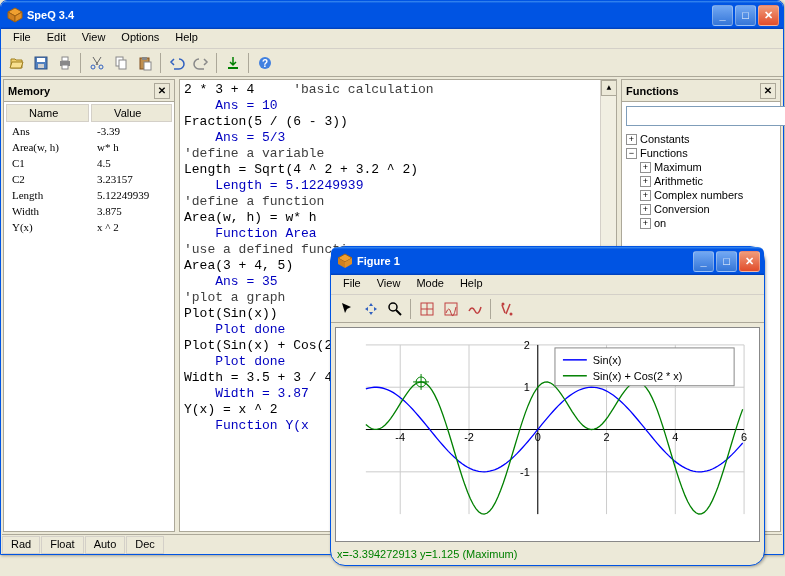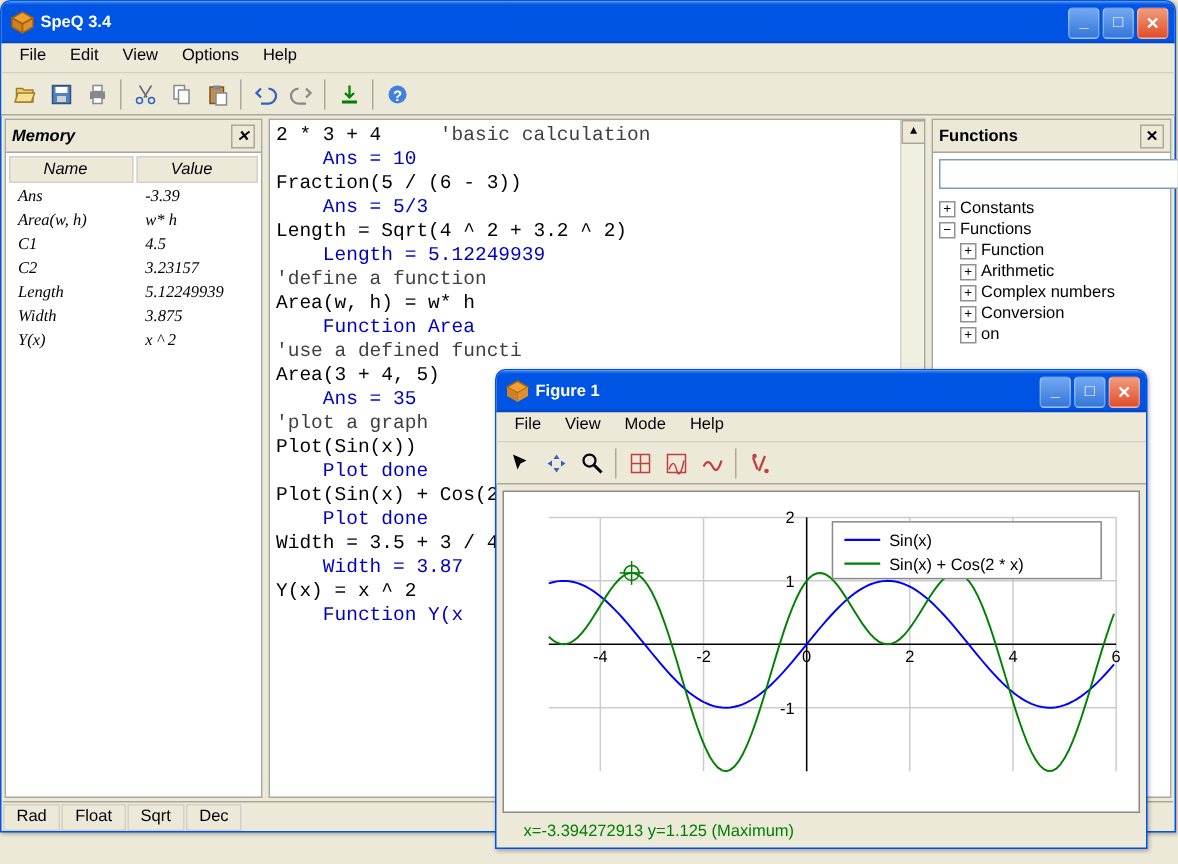--- a/index.html
+++ b/index.html
@@ -19,21 +19,21 @@
 
 .toolbar { background: #ece9d8; height: 28px; display: flex; align-items: center; padding: 2px 4px; border-bottom: 1px solid #aca899; gap: 1px; }
 .tool-btn { width: 23px; height: 23px; display: flex; align-items: center; justify-content: center; cursor: pointer; border: 1px solid transparent; }
 .tool-sep { width: 1px; height: 20px; background: #aca899; margin: 0 3px; }
 
 .main-area { display: flex; height: calc(100% - 96px); }
 .panel { border: 1px solid #aca899; background: white; margin: 2px; display: flex; flex-direction: column; }
 .panel-header { background: #ece9d8; height: 22px; display: flex; align-items: center; padding: 0 4px; border-bottom: 1px solid #aca899; font-weight: bold; }
 .panel-close { width: 16px; height: 16px; border: 1px solid #aca899; display: flex; align-items: center; justify-content: center; cursor: pointer; background: #ece9d8; font-size: 10px; }
 
-.memory-panel { width: 172px; font-style: italic; }
+.memory-panel { width: 172px; }
 .mem-table { width: 100%; }
 .mem-table th { text-align: left; padding: 2px 22px; background: #ece9d8; border: 1px solid #d4d0c8; font-weight: normal; }
 .mem-table td { padding: 1px 6px; font-family: Tahoma; }
 
 .editor { flex: 1; font-family: 'Courier New', monospace; font-size: 13px; padding: 2px 4px; line-height: 16px; overflow: hidden; position: relative; background: white; border: 1px solid #aca899; margin: 2px; }
 .ed-line { white-space: pre; }
 .comment { color: #404040; }
 .answer { color: #0000c0; }
 .code { color: #000000; }
 
@@ -41,23 +41,23 @@
 .search-row { display: flex; padding: 4px; gap: 4px; }
 .search-input { flex: 1; border: 1px solid #7f9db9; height: 20px; padding: 0 3px; }
 .tree { padding: 2px 4px; }
 .tree-item { padding: 1px 0; display: flex; align-items: center; gap: 3px; }
 .tree-expand { width: 11px; height: 11px; border: 1px solid #919191; display: flex; align-items: center; justify-content: center; font-size: 9px; line-height: 1; cursor: pointer; background: white; }
 .tree-nested { margin-left: 14px; }
 
 .statusbar { position: absolute; bottom: 0; left: 1px; right: 1px; height: 20px; background: #ece9d8; border-top: 1px solid #aca899; display: flex; align-items: center; }
 .status-cell { border: 1px solid #d4d0c8; padding: 1px 8px; height: 18px; margin-right: 1px; }
 
-.figure-window { left: 330px; top: 246px; width: 435px; height: 320px; z-index: 10; }
+.figure-window { left: 330px; top: 246px; width: 435px; height: 320px; z-index: 10; border-radius: 15px; }
 .plot-area { background: white; margin: 4px; border: 1px solid #888; height: 215px; position: relative; }
-.plot-status { color: #008000; padding: 2px 6px; margin-left: 12px; }
+.plot-status { color: #008000; padding: 2px 6px; }
 
 svg.icon { width: 16px; height: 16px; }
 .scrollbar-v { position: absolute; right: 0; top: 0; bottom: 0; width: 16px; background: #f1efe2; border-left: 1px solid #d4d0c8; }
 .sb-btn { width: 16px; height: 16px; background: #ece9d8; border: 1px solid #aca899; display: flex; align-items: center; justify-content: center; font-size: 8px; }
 </style>
 </head>
 <body>
 
 <div class="window" style="left:0;top:0;width:784px;height:555px;">
   <div class="titlebar">
@@ -197,20 +197,21 @@
           </tbody>
       </table>
     </div>
 
     <div class="editor" id="editor">
       <div class="ed-line"><span class="code">2 * 3 + 4     </span><span class="comment">'basic calculation</span></div>
         <div class="ed-line"><span class="answer">    Ans = 10</span></div>
         <div class="ed-line"><span class="code">Fraction(5 / (6 - 3))</span></div>
         <div class="ed-line"><span class="answer">    Ans = 5/3</span></div>
         <div class="ed-line"><span class="code"></span></div>
+        <div class="ed-line"><span class="comment">'define a variable</span></div>
         <div class="ed-line"><span class="code">Length = Sqrt(4 ^ 2 + 3.2 ^ 2)</span></div>
         <div class="ed-line"><span class="answer">    Length = 5.12249939</span></div>
         <div class="ed-line"><span class="code"></span></div>
         <div class="ed-line"><span class="comment">'define a function</span></div>
         <div class="ed-line"><span class="code">Area(w, h) = w* h</span></div>
         <div class="ed-line"><span class="answer">    Function Area</span></div>
         <div class="ed-line"><span class="comment">'use a defined functi</span></div>
         <div class="ed-line"><span class="code">Area(3 + 4, 5)</span></div>
         <div class="ed-line"><span class="answer">    Ans = 35</span></div>
         <div class="ed-line"><span class="code"></span></div>
@@ -243,21 +244,21 @@
           <div class="tree-item">
             <span class="tree-expand">+</span>
             <span>Constants</span>
           </div>
           <div class="tree-item">
             <span class="tree-expand">−</span>
             <span>Functions</span>
           </div>
           <div class="tree-item tree-nested">
             <span class="tree-expand">+</span>
-            <span>Function</span>
+            <span>Maximum</span>
           </div>
           <div class="tree-item tree-nested">
             <span class="tree-expand">+</span>
             <span>Arithmetic</span>
           </div>
           <div class="tree-item tree-nested">
             <span class="tree-expand">+</span>
             <span>Complex numbers</span>
           </div>
           <div class="tree-item tree-nested">
@@ -268,21 +269,21 @@
             <span class="tree-expand">+</span>
             <span>on</span>
           </div>
         </div>
     </div>
   </div>
 
   <div class="statusbar">
     <div class="status-cell">Rad</div>
     <div class="status-cell">Float</div>
-    <div class="status-cell">Sqrt</div>
+    <div class="status-cell">Auto</div>
     <div class="status-cell">Dec</div>
   </div>
 </div>
 
 <div class="window figure-window">
   <div class="titlebar">
     <svg class="titlebar-icon" viewBox="0 0 16 16">
         <polygon points="8,1 15,5 8,9 1,5" fill="#f0a030" stroke="#a06010"></polygon>
         <polygon points="1,5 8,9 8,15 1,11" fill="#d08020"></polygon>
         <polygon points="15,5 8,9 8,15 15,11" fill="#e09028"></polygon>

